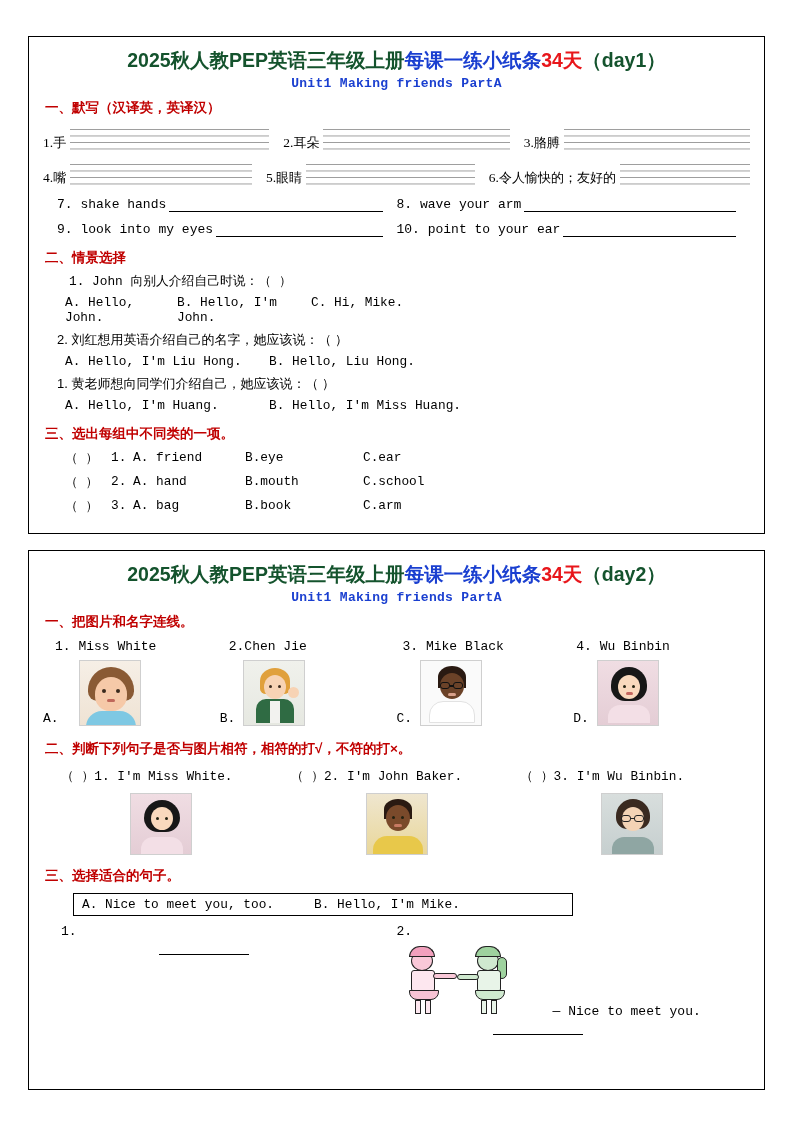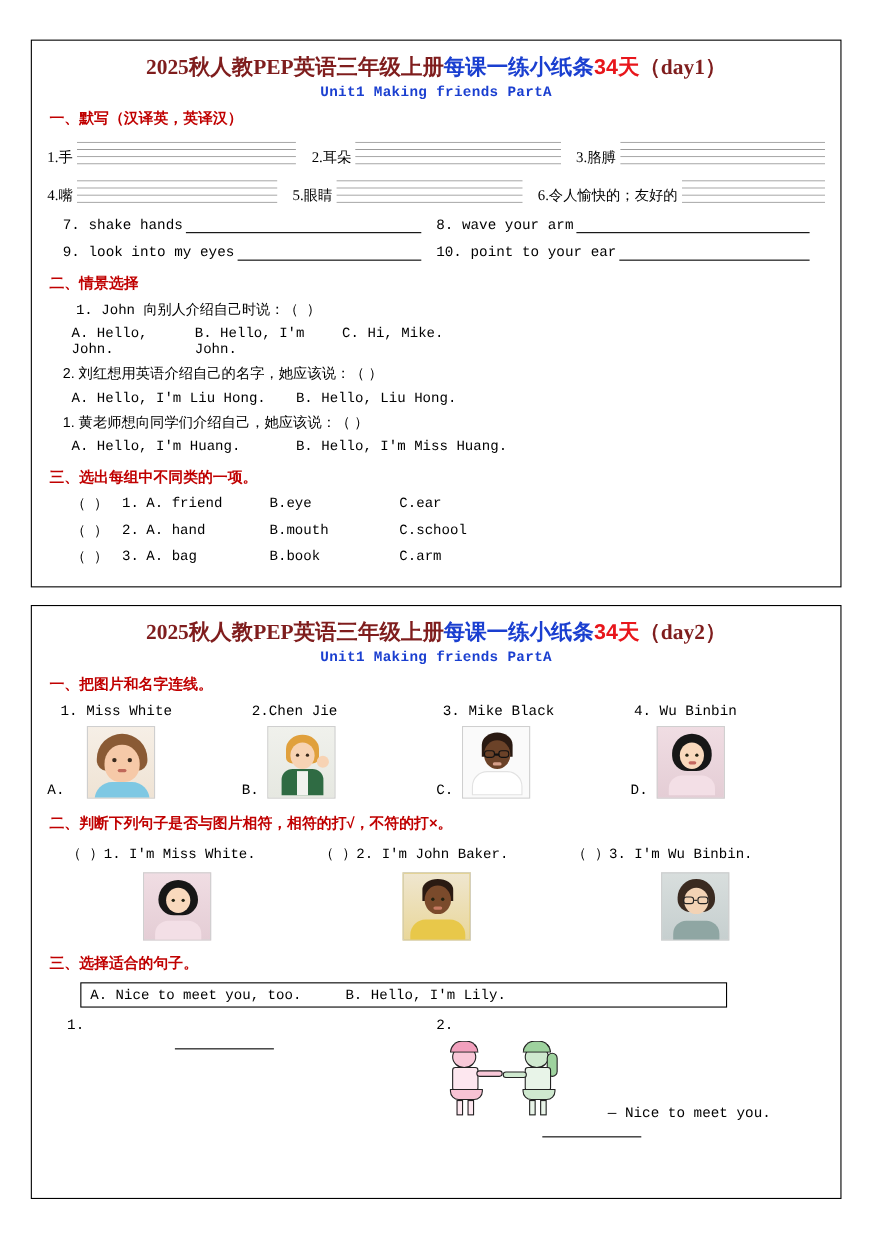--- a/index.html
+++ b/index.html
@@ -25,21 +25,21 @@
 
   
   .title-line {
     text-align: center;
     font-size: 19.5px;
     font-weight: bold;
     letter-spacing: 0px;
     white-space: nowrap;
     font-family: "Liberation Sans", sans-serif;
   }
-  .title-line .t-black { color:#7f1d1d;font-family:Liberation Serif, serif; }
+  .title-line .t-black { color:#14532d; }
   .title-line .t-blue { color:#1a3fd0; }
   .title-line .t-red { color:#e8161b; }
   .subtitle {
     text-align: center;
     color: #1a3fd0;
     font-weight: bold;
     font-size: 13px;
     font-family: "Liberation Mono", monospace;
     margin-top: 2px;
     letter-spacing: .3px;
@@ -108,21 +108,21 @@
 
   .tf-row { display:flex; margin-top: 10px; font-family:"Liberation Mono", monospace; font-size:12.8px;justify-content:flex-end; }
   .tf-row > div { flex:1; white-space: nowrap; }
 
   .pics-row2 { display:flex; margin-top: 8px; }
   .pics-row2 > div { flex:1; display:flex; justify-content:center; }
 
   .box-sentences {
     border: 1px solid #000;
     margin: 8px 0 0 30px;
-    width: 588px;
+    width: 500px;
     padding: 3px 8px;
     font-family:"Liberation Mono", monospace;
     font-size: 12.8px;
     display:flex;
     gap: 40px;
   }
 
   .bottom-row { display:flex; margin-top: 8px; }
   .bottom-col { flex:1; }
   .bq { font-family:"Liberation Mono", monospace; font-size:13px; }
@@ -363,21 +363,21 @@
           <div style="position:absolute;left:29px;top:24px;width:3px;height:1.4px;background:#222"></div>
           <div style="position:absolute;left:10px;top:43px;width:42px;height:18px;background:#8fa6a3;border-radius:12px 12px 0 0"></div>
         </div>
       </div>
     </div>
 
     <div class="sec-head" style="margin-top:12px;">三、选择适合的句子。</div>
 
     <div class="box-sentences">
       <span>A. Nice to meet you, too.</span>
-      <span>B. Hello, I'm Lily.</span>
+      <span>B. Hello, I'm Mike.</span>
     </div>
 
     <div class="bottom-row">
       <div class="bottom-col">
         <div class="bq" style="padding-left:18px;">1.</div>
         <div style="padding-left:116px;margin-top:2px;">
           <span class="ans-line"></span>
         </div>
       </div>
 

